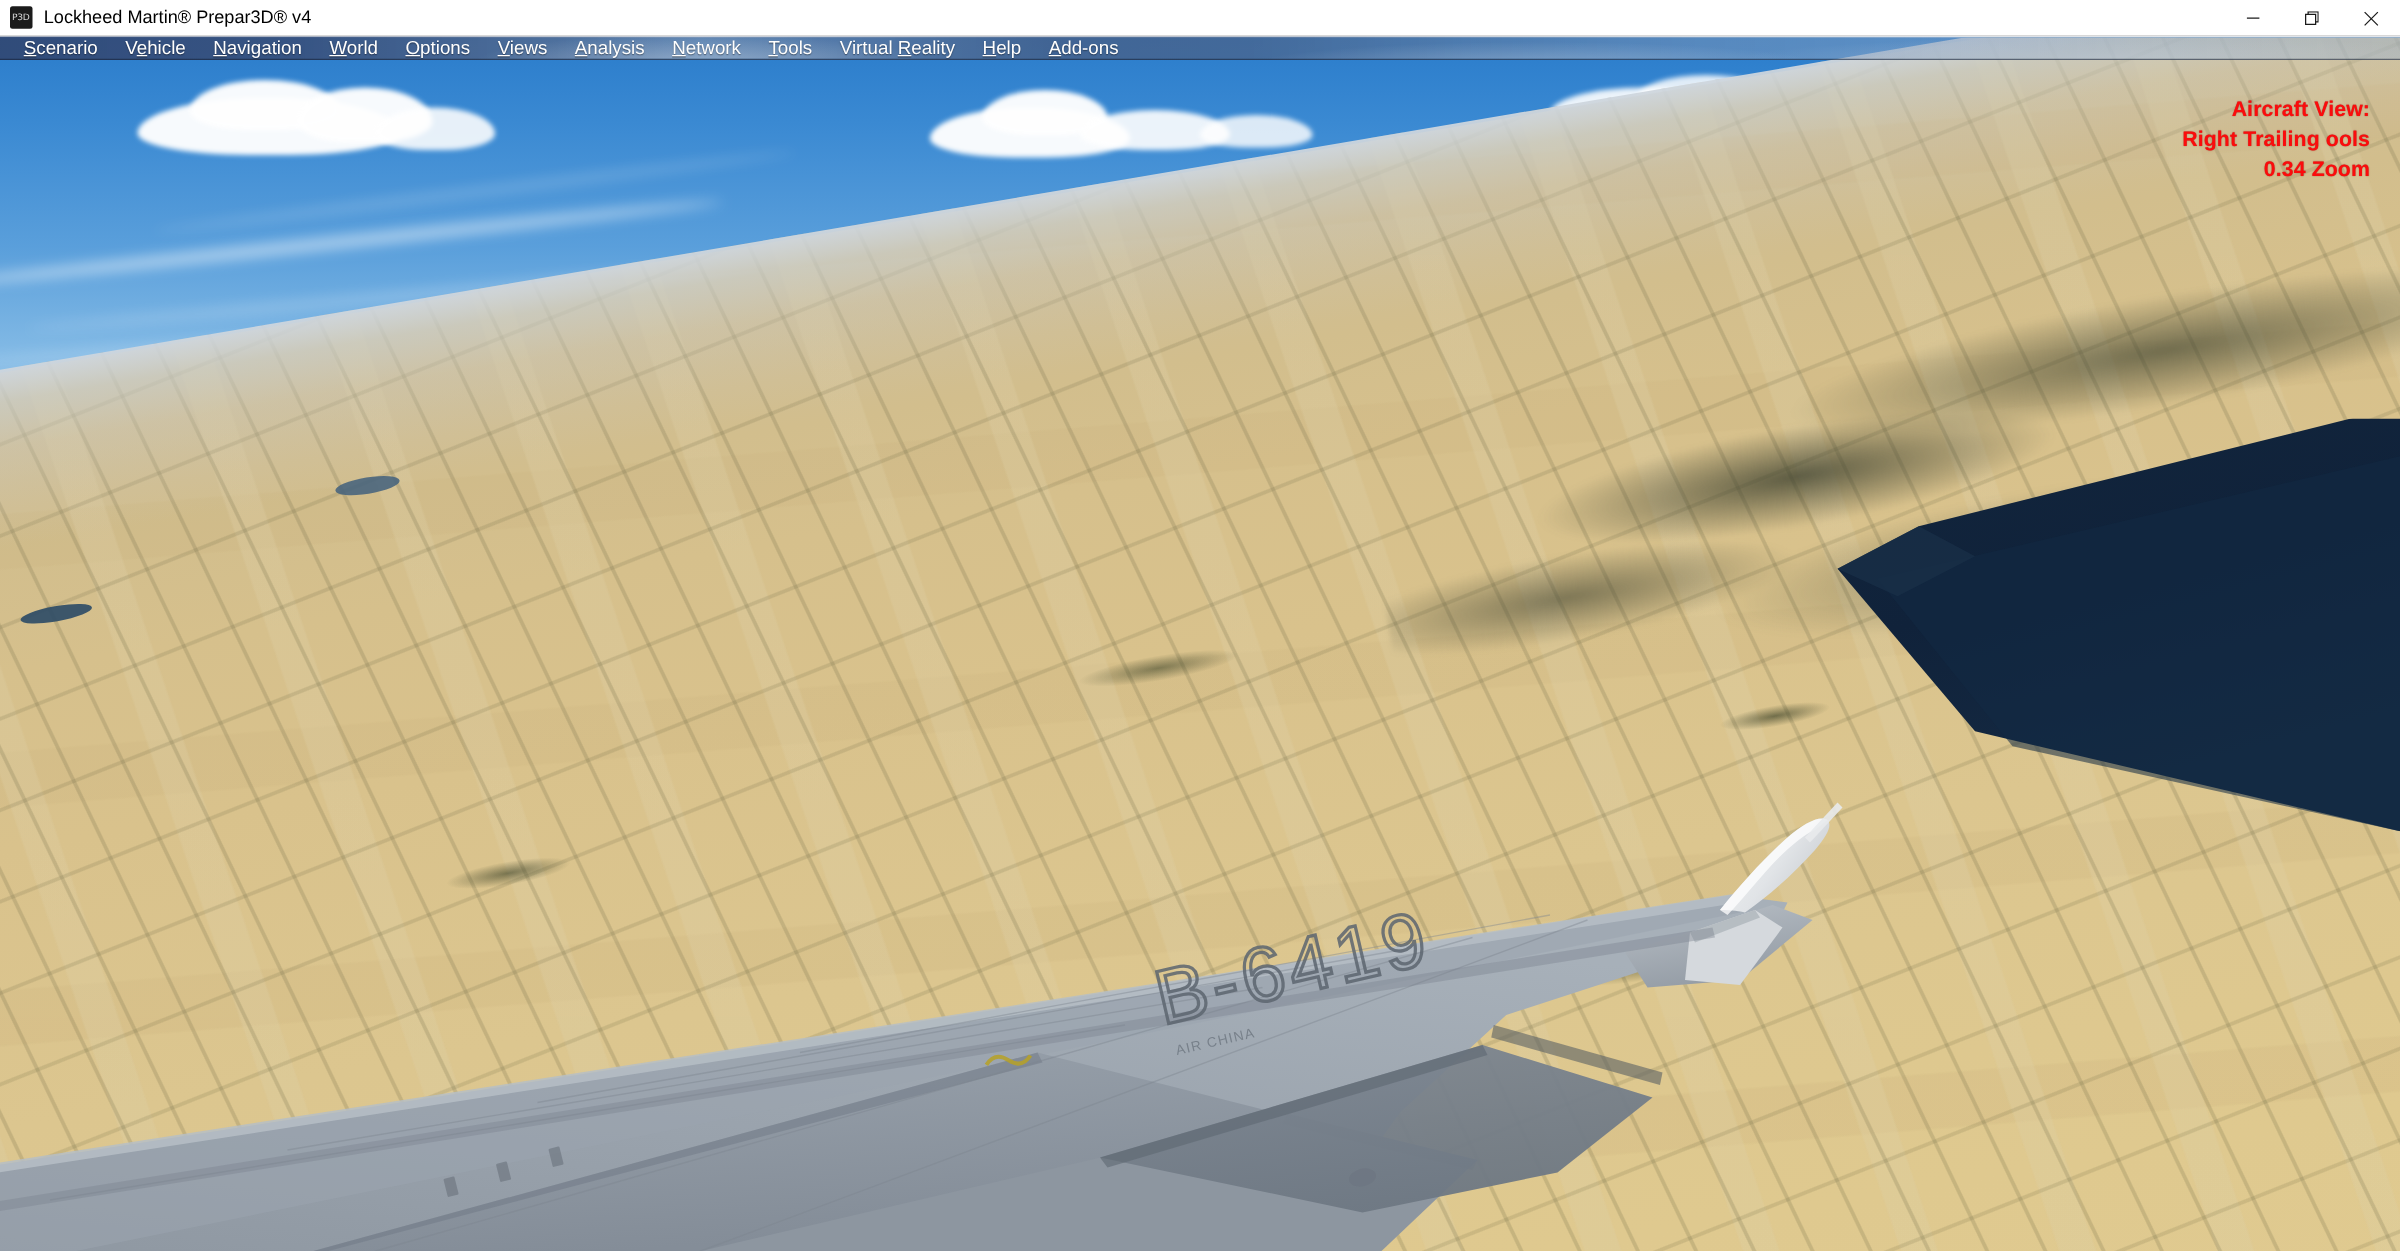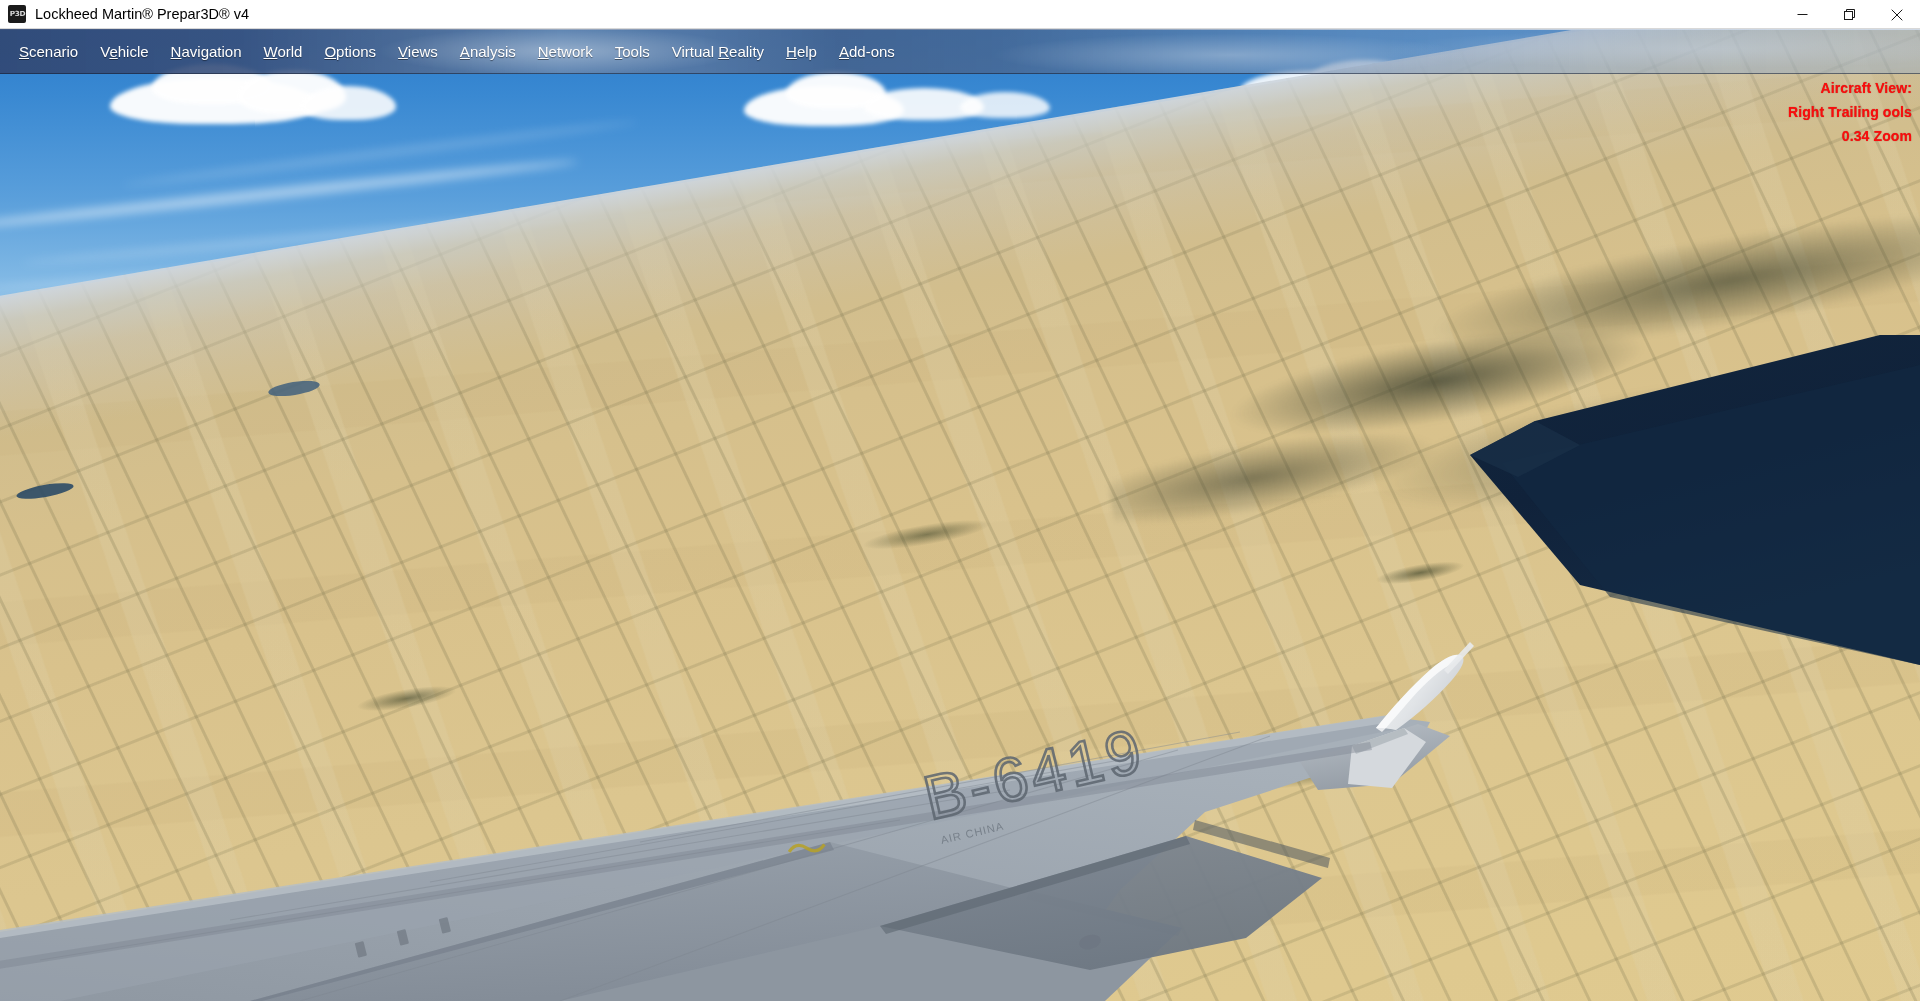--- a/index.html
+++ b/index.html
@@ -31,21 +31,21 @@
     width:18px; height:18px;
     margin-left:8px; margin-right:9px;
     background:#1b1b1b;
     border-radius:2px;
     display:flex; align-items:center; justify-content:center;
     flex:none;
   }
   #app-icon span {
     color:#d8d8d8;
     font-size:7px;
-    font-weight:bold;
+    font-weight:normal;
     letter-spacing:-0.3px;
     font-family:"DejaVu Sans", sans-serif;
     transform:scaleX(1.05);
   }
   #window-title {
     font-size:14.5px;
     color:#000000;
     font-family:"Liberation Sans", sans-serif;
     white-space:nowrap;
     line-height:29px;
@@ -60,21 +60,21 @@
     display:flex; align-items:center; justify-content:center;
     background:transparent;
     border:none; cursor:default;
     padding:0;
   }
   .win-btn svg { display:block; }
 
   
   #menu-bar {
     position:absolute; top:29px; left:0;
-    width:1920px; height:45px;
+    width:1920px; height:19px;
     z-index:35;
     display:flex; align-items:center;
     overflow:hidden;
     background:
       linear-gradient(to right,
         rgba(49,72,116,0.93) 0px,
         rgba(56,80,124,0.90) 240px,
         rgba(84,106,143,0.80) 430px,
         rgba(108,131,165,0.72) 560px,
         rgba(92,115,152,0.75) 700px,
@@ -306,26 +306,26 @@
     position:absolute;
     left:0; top:0;
     width:1920px; height:971px;
     pointer-events:none;
   }
   #wing-layer svg { display:block; }
 
   
   #view-hud {
     position:absolute;
-    right:8px; top:46px;
+    right:24px; top:46px;
     z-index:30;
     text-align:right;
     color:#fb0c0c;
     font-family:"Liberation Sans", sans-serif;
-    font-size:14px;
+    font-size:17px;
     font-weight:bold;
     line-height:24px;
     letter-spacing:0.1px;
     text-shadow:0 0 1px rgba(120,0,0,0.6);
     pointer-events:none;
     white-space:nowrap;
   }
 </style>
 </head>
 <body>

